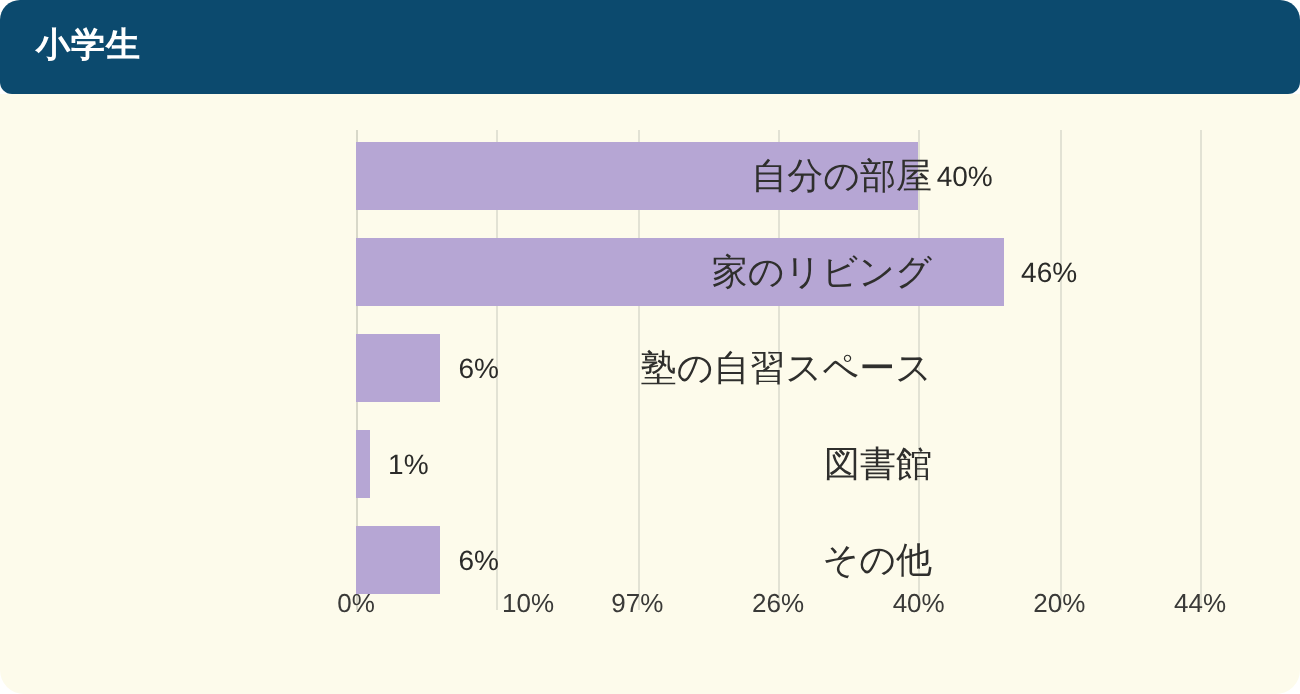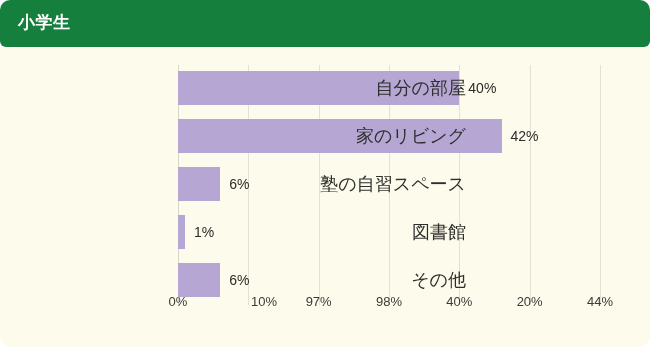--- a/index.html
+++ b/index.html
@@ -21,21 +21,21 @@
     box-sizing: border-box;
   }
 
   
   #header-bar {
     position: absolute;
     left: 0;
     top: 0;
     width: 650px;
     height: 47px;
-    background: #15803d;
+    background: #0c4a6e;
     border-radius: 10px 10px 6px 6px;
     box-sizing: border-box;
   }
   #header-title {
     position: absolute;
     left: 18px;
     top: 12px;
     font-size: 17px;
     font-weight: bold;
     color: #ffffff;
@@ -127,41 +127,41 @@
           <div class="gridline" style="left: 140.667px;"></div>
           <div class="gridline" style="left: 211px;"></div>
           <div class="gridline" style="left: 281.333px;"></div>
           <div class="gridline" style="left: 351.667px;"></div>
           <div class="gridline" style="left: 422px;"></div>
         </div>
       <div id="bars">
           <div class="bar" style="left: 0px; top: 6px; width: 281.333px; position: absolute; background: rgb(182, 166, 212);"></div>
           <div class="val-label" style="left: 290.333px; top: 6px;">40%</div>
           <div class="bar" style="left: 0px; top: 54px; width: 323.533px; position: absolute; background: rgb(182, 166, 212);"></div>
-          <div class="val-label" style="left: 332.533px; top: 54px;">42%</div>
+          <div class="val-label" style="left: 332.533px; top: 54px;">46%</div>
           <div class="bar" style="left: 0px; top: 102px; width: 42.2px; position: absolute; background: rgb(182, 166, 212);"></div>
           <div class="val-label" style="left: 51.2px; top: 102px;">6%</div>
           <div class="bar" style="left: 0px; top: 150px; width: 7.03333px; position: absolute; background: rgb(182, 166, 212);"></div>
           <div class="val-label" style="left: 16.0333px; top: 150px;">1%</div>
           <div class="bar" style="left: 0px; top: 198px; width: 42.2px; position: absolute; background: rgb(182, 166, 212);"></div>
           <div class="val-label" style="left: 51.2px; top: 198px;">6%</div>
         </div>
     </div>
 
     <div id="cat-labels">
         <div class="cat-label" style="top: 24px;">自分の部屋</div>
         <div class="cat-label" style="top: 72px;">家のリビング</div>
         <div class="cat-label" style="top: 120px;">塾の自習スペース</div>
         <div class="cat-label" style="top: 168px;">図書館</div>
         <div class="cat-label" style="top: 216px;">その他</div>
       </div>
     <div id="tick-labels">
         <div class="tick-label" style="left: 178px;">0%</div>
         <div class="tick-label" style="left: 264px;">10%</div>
         <div class="tick-label" style="left: 318.667px;">97%</div>
-        <div class="tick-label" style="left: 389px;">98%</div>
+        <div class="tick-label" style="left: 389px;">26%</div>
         <div class="tick-label" style="left: 459.333px;">40%</div>
         <div class="tick-label" style="left: 529.667px;">20%</div>
         <div class="tick-label" style="left: 600px;">44%</div>
       </div>
 
   </div>
 </div>
 
 </body></html>

